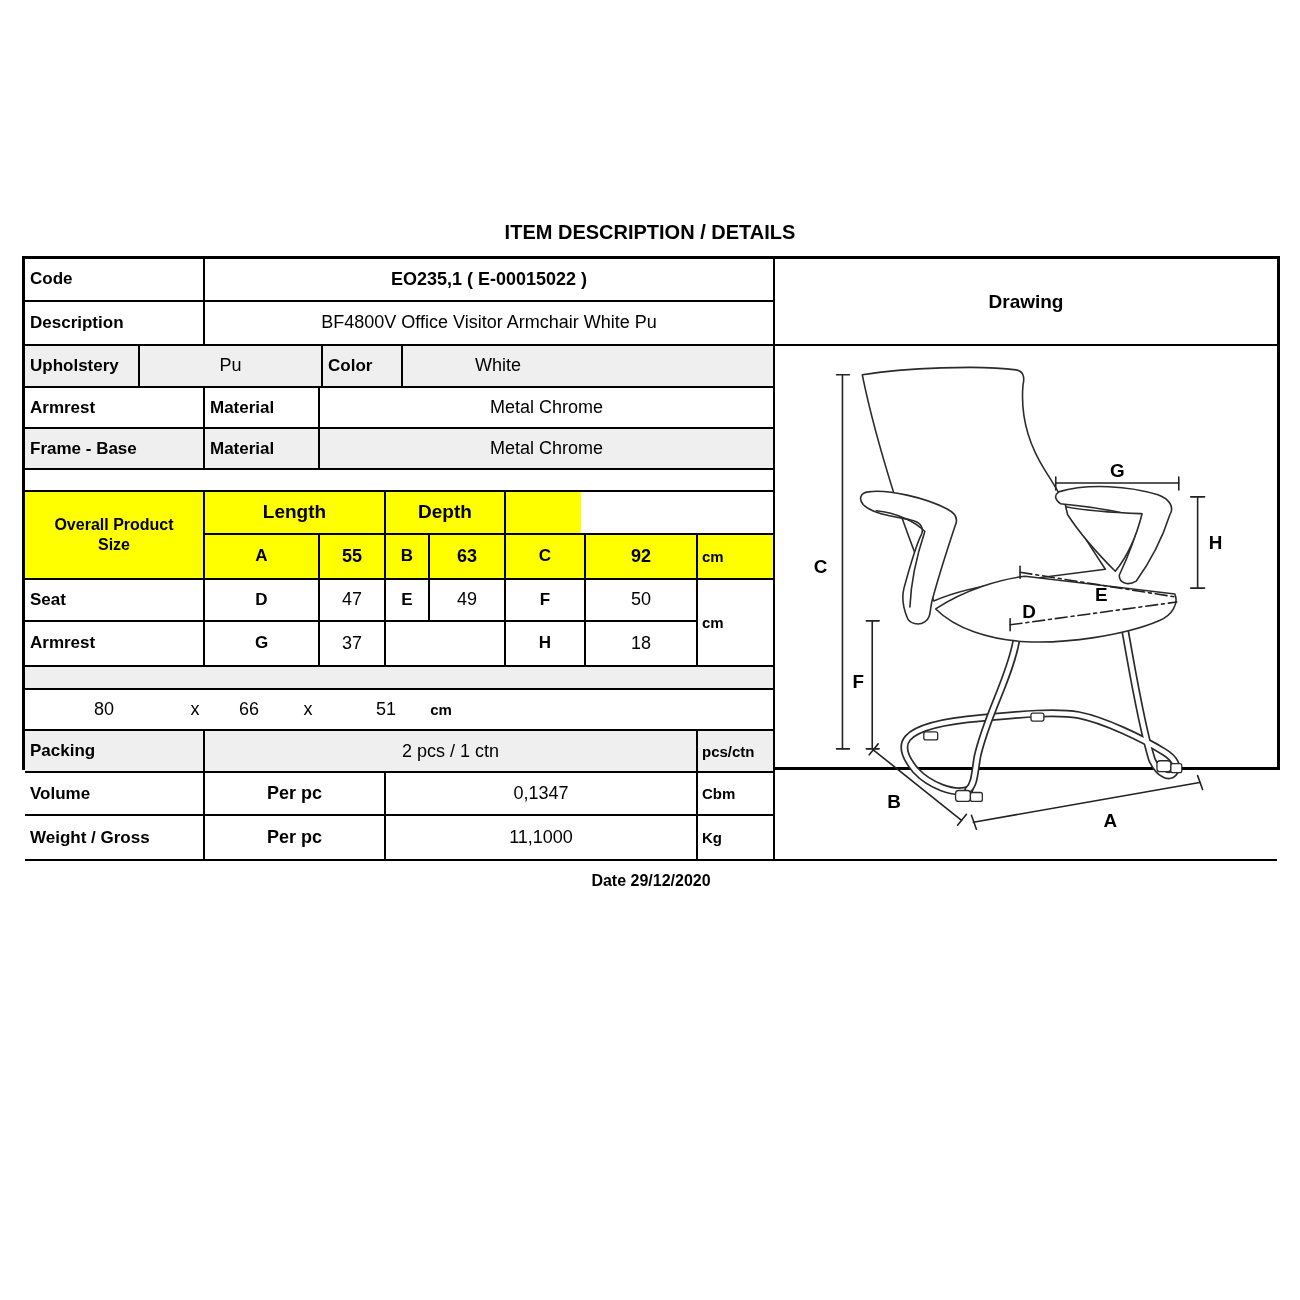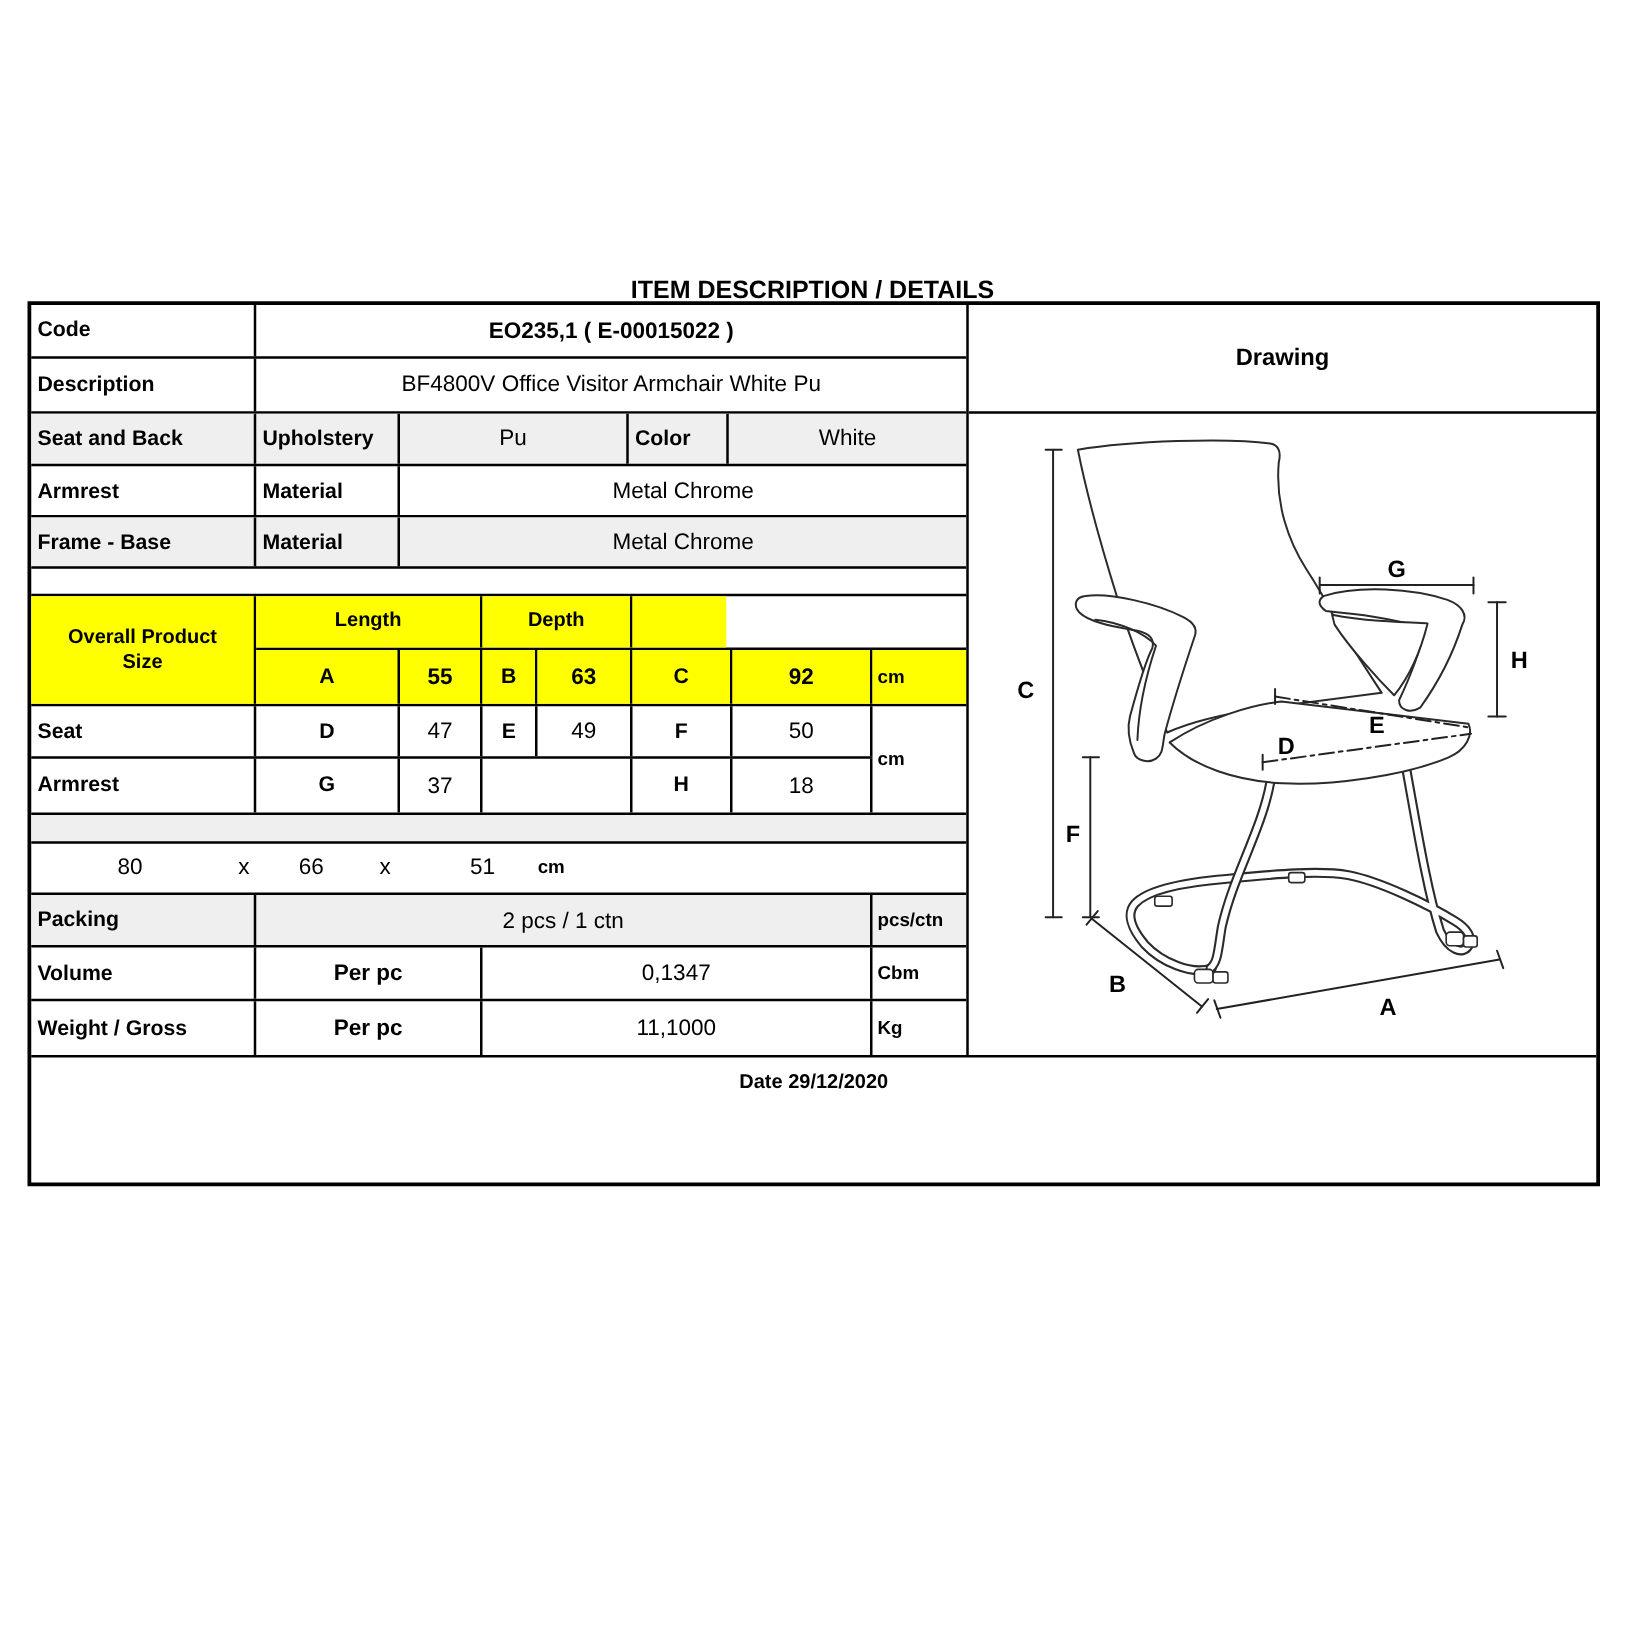--- a/index.html
+++ b/index.html
@@ -3,38 +3,38 @@
 <meta charset="utf-8">
 <style>
   * { margin:0; padding:0; box-sizing:border-box; }
   html,body { background:#ffffff; }
   body { width:1300px; height:1300px; font-family:"Liberation Sans", sans-serif; color:#000; }
   .page { position:relative; width:1300px; height:1300px; background:#fff; overflow:hidden; }
 
   .doc-title { position:absolute; top:221px; left:0; width:1300px; text-align:center;
                font-size:20px; font-weight:bold; }
 
-  .sheet { position:absolute; left:22px; top:241px; width:1258px; height:708px;
+  .sheet { position:absolute; left:22px; top:256px; width:1258px; height:514px;
            border:3px solid #000; background:#fff; }
   .main { display:flex; height:602px; border-bottom:2px solid #000; }
   .left { width:748px; display:flex; flex-direction:column; }
   .right { flex:1; border-left:2px solid #000; display:flex; flex-direction:column; }
 
   .row { display:flex; border-bottom:2px solid #000; }
   .row.nb { border-bottom:none; }
   .col { display:flex; flex-direction:column; }
 
   .c { border-right:2px solid #000; display:flex; align-items:center; justify-content:center;
        overflow:hidden; white-space:nowrap; }
   .c.end { border-right:none; }
   .lbl { justify-content:flex-start; padding-left:5px; font-weight:bold; font-size:17px; }
   .val { font-size:18px; }
   .valb { font-size:18px; font-weight:bold; }
   .unit { justify-content:flex-start; padding-left:4px; font-weight:bold; font-size:15px; }
-  .hdr { font-size:16px; font-weight:bold; }
+  .hdr { font-size:19px; font-weight:bold; }
   .letter { font-size:17px; font-weight:bold; }
   .wraplbl { justify-content:center; text-align:center; font-weight:bold; font-size:16px;
              white-space:normal; padding:0 14px; line-height:1.25; }
 
   .yellow { background:#ffff00; }
   .gray { background:#efefef; }
 
   .w75{width:75px}.w80{width:80px}.w112{width:112px}.w115{width:115px}
   .w120{width:120px}.w44{width:44px}.w66{width:66px}.w76{width:76px}.w180{width:180px}
   .w181{width:181px}.w183{width:183px}.w190{width:190px}.w192{width:192px}.w312{width:312px}
@@ -73,21 +73,20 @@
           <div class="c w180 lbl">Code</div>
           <div class="c w568 valb end">EO235,1  ( E-00015022 )</div>
         </div>
 
         <div class="row h44">
           <div class="c w180 lbl">Description</div>
           <div class="c w568 val end">BF4800V Office Visitor Armchair White Pu</div>
         </div>
 
         <div class="row h43 gray">
-          <div class="c w180 lbl">Seat and Back</div>
           <div class="c w115 lbl">Upholstery</div>
           <div class="c w183 val">Pu</div>
           <div class="c w80 lbl">Color</div>
           <div class="c w190 val end">White</div>
         </div>
 
         <div class="row h41">
           <div class="c w180 lbl">Armrest</div>
           <div class="c w115 lbl">Material</div>
           <div class="c w453 val end">Metal Chrome</div>

